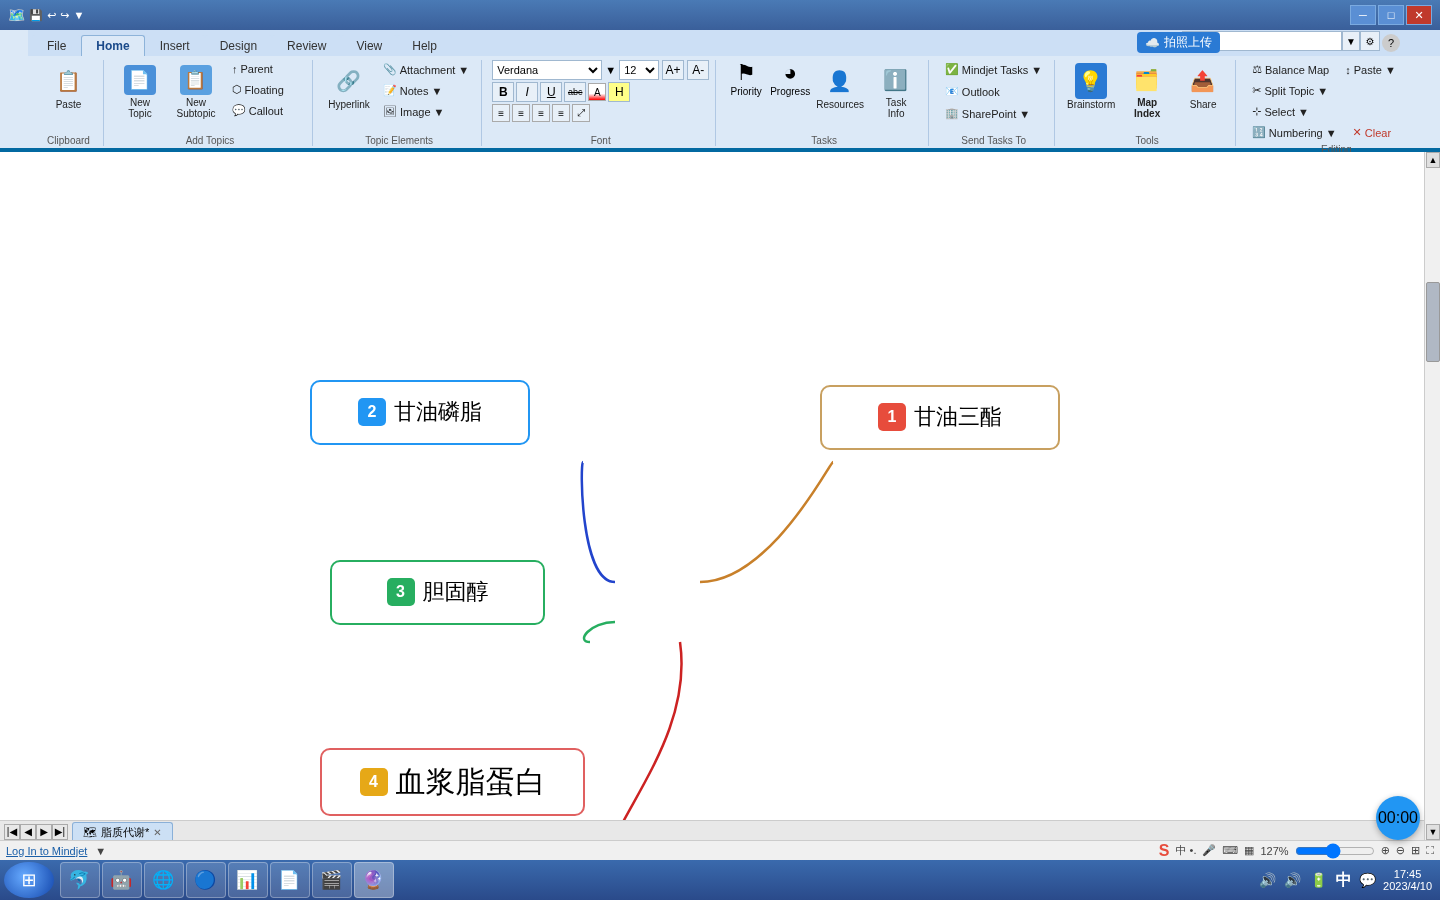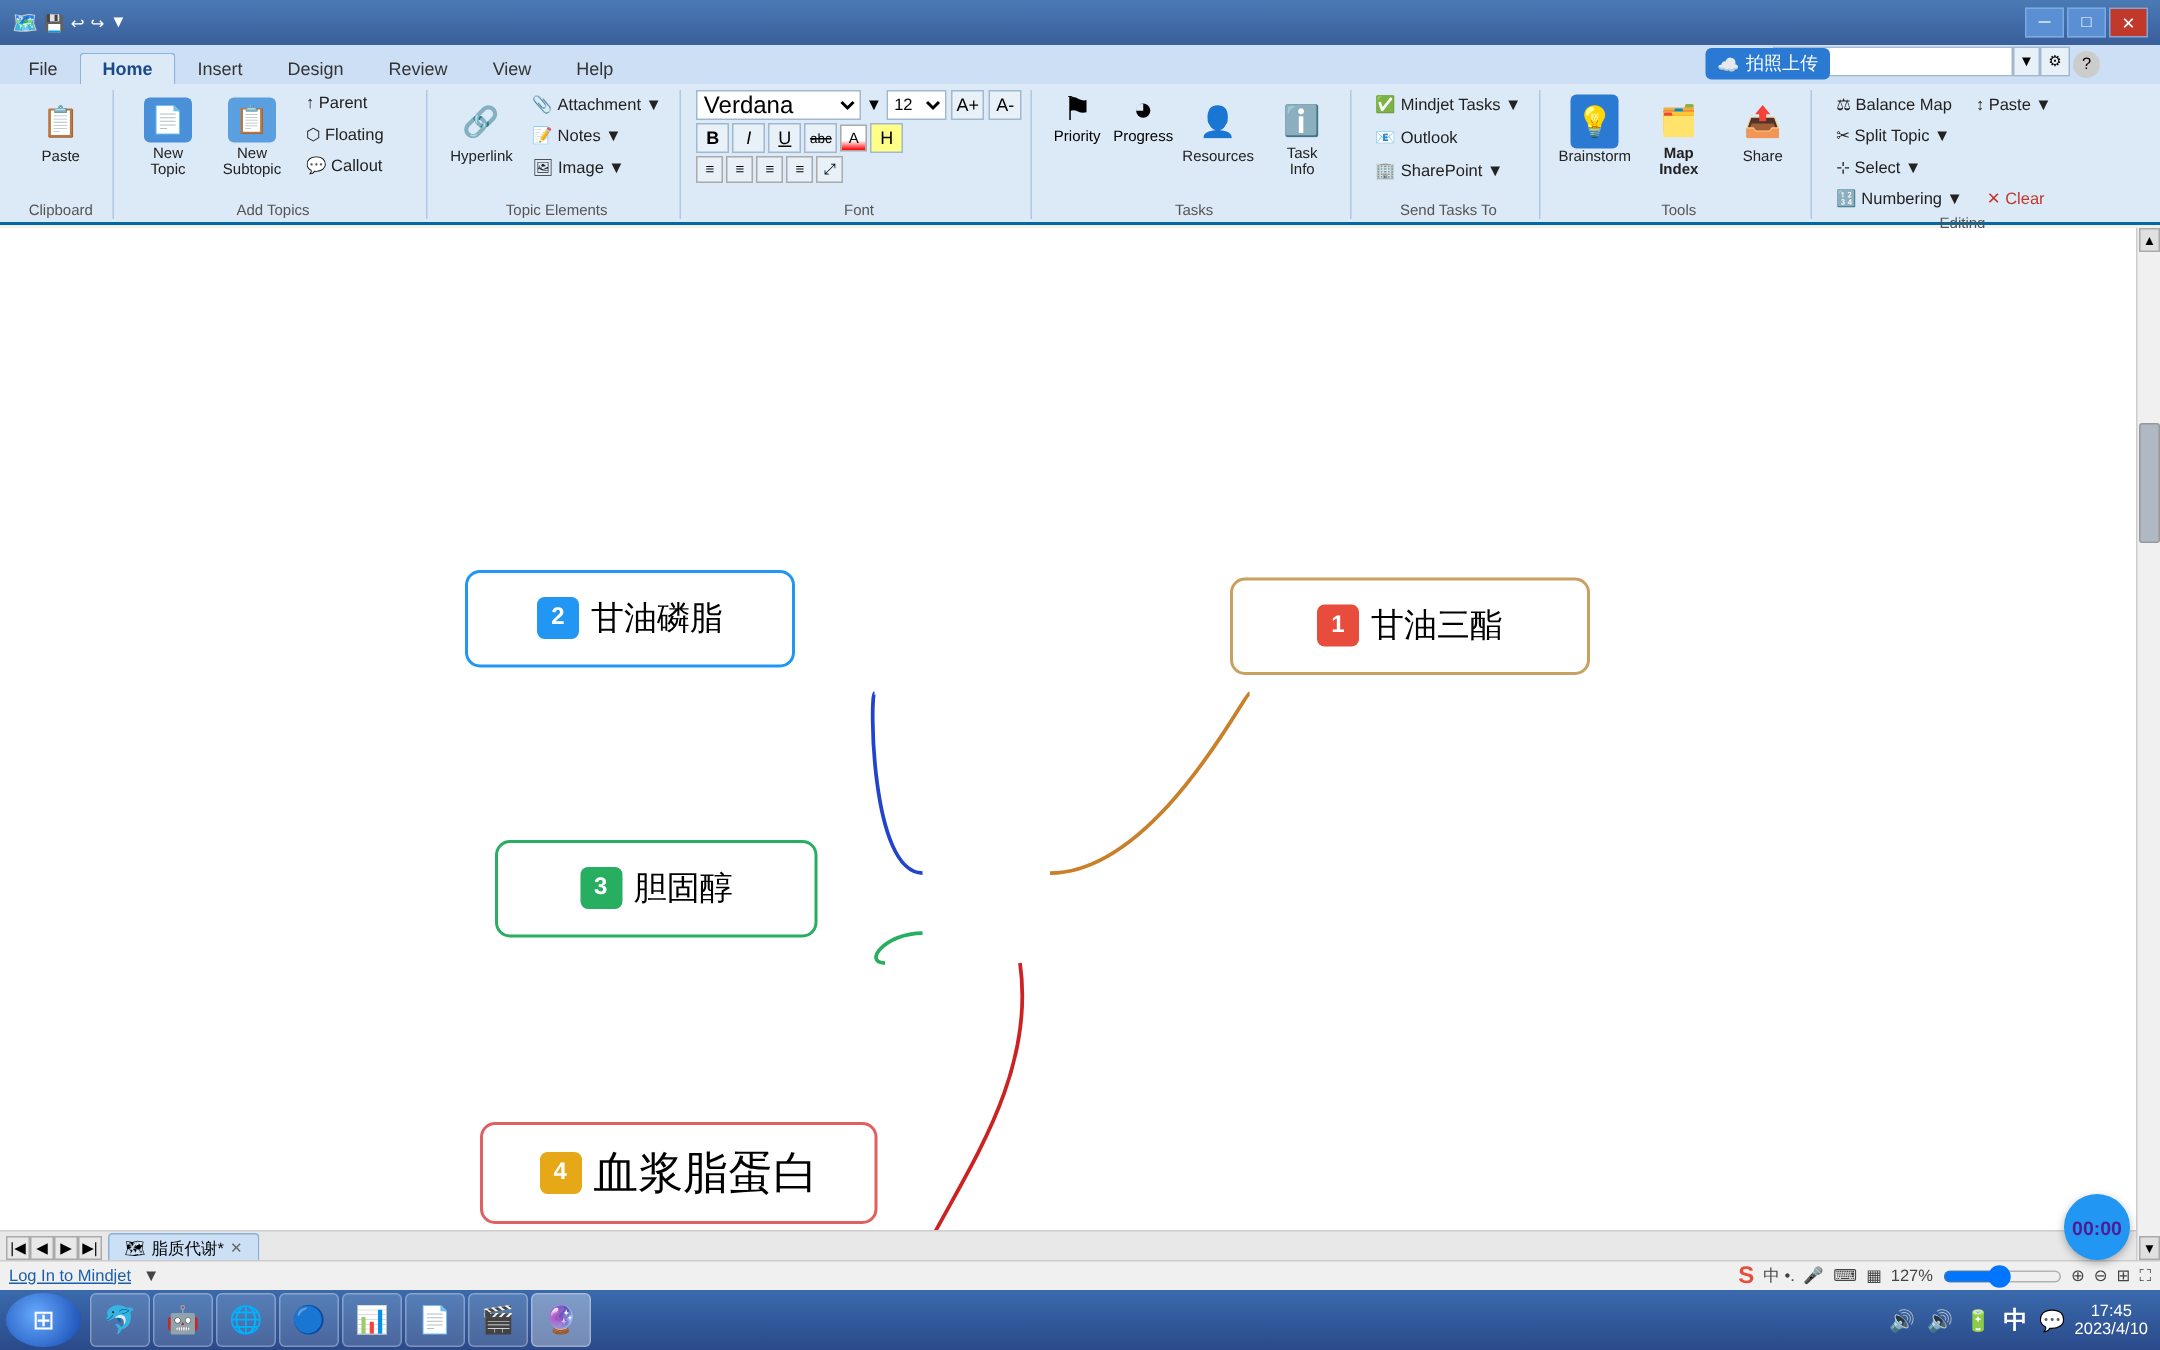--- a/index.html
+++ b/index.html
@@ -25,21 +25,22 @@
       color: white;
       font-size: 11px;
       display: flex; align-items: center; justify-content: center;
       cursor: pointer;
     }
     .title-btn.close { background: #c0392b; }
 
     
     #ribbon {
       background: #dce9f7;
-      border-bottom: 2px solid #0369a1;
+      border-bottom: 6px solid #0369a1;
+      padding-left: 28px;
     }
     #ribbon-tabs {
       display: flex;
       background: #ccdff5;
       height: 26px;
       align-items: flex-end;
       padding-left: 4px;
     }
     .ribbon-tab {
       padding: 3px 14px;
@@ -118,21 +119,21 @@
       font-size: 11px;
       background: none;
       color: #222;
       white-space: nowrap;
       min-width: 80px;
     }
 
     
     .font-select {
       width: 110px; height: 20px;
-      font-size: 16px;
+      font-size: 11px;
       border: 1px solid #a0b8d0;
       background: white;
     }
     .font-size-select {
       width: 40px; height: 20px;
       font-size: 11px;
       border: 1px solid #a0b8d0;
       background: white;
     }
     .format-btn {
@@ -356,23 +357,23 @@
     }
 
     
     #timer-btn {
       position: absolute;
       bottom: 60px;
       right: 20px;
       width: 44px; height: 44px;
       border-radius: 50%;
       background: #2196F3;
-      color: #4c1d95;
-      font-size: 13px;
-      font-weight: bold;
+      color: #000000;
+      font-size: 16px;
+      font-weight: normal;
       display: flex; align-items: center; justify-content: center;
       cursor: pointer;
       border: none;
       box-shadow: 0 2px 6px rgba(0,0,0,0.3);
     }
 
     
     .expand-circle {
       width: 20px; height: 20px;
       border-radius: 50%;

